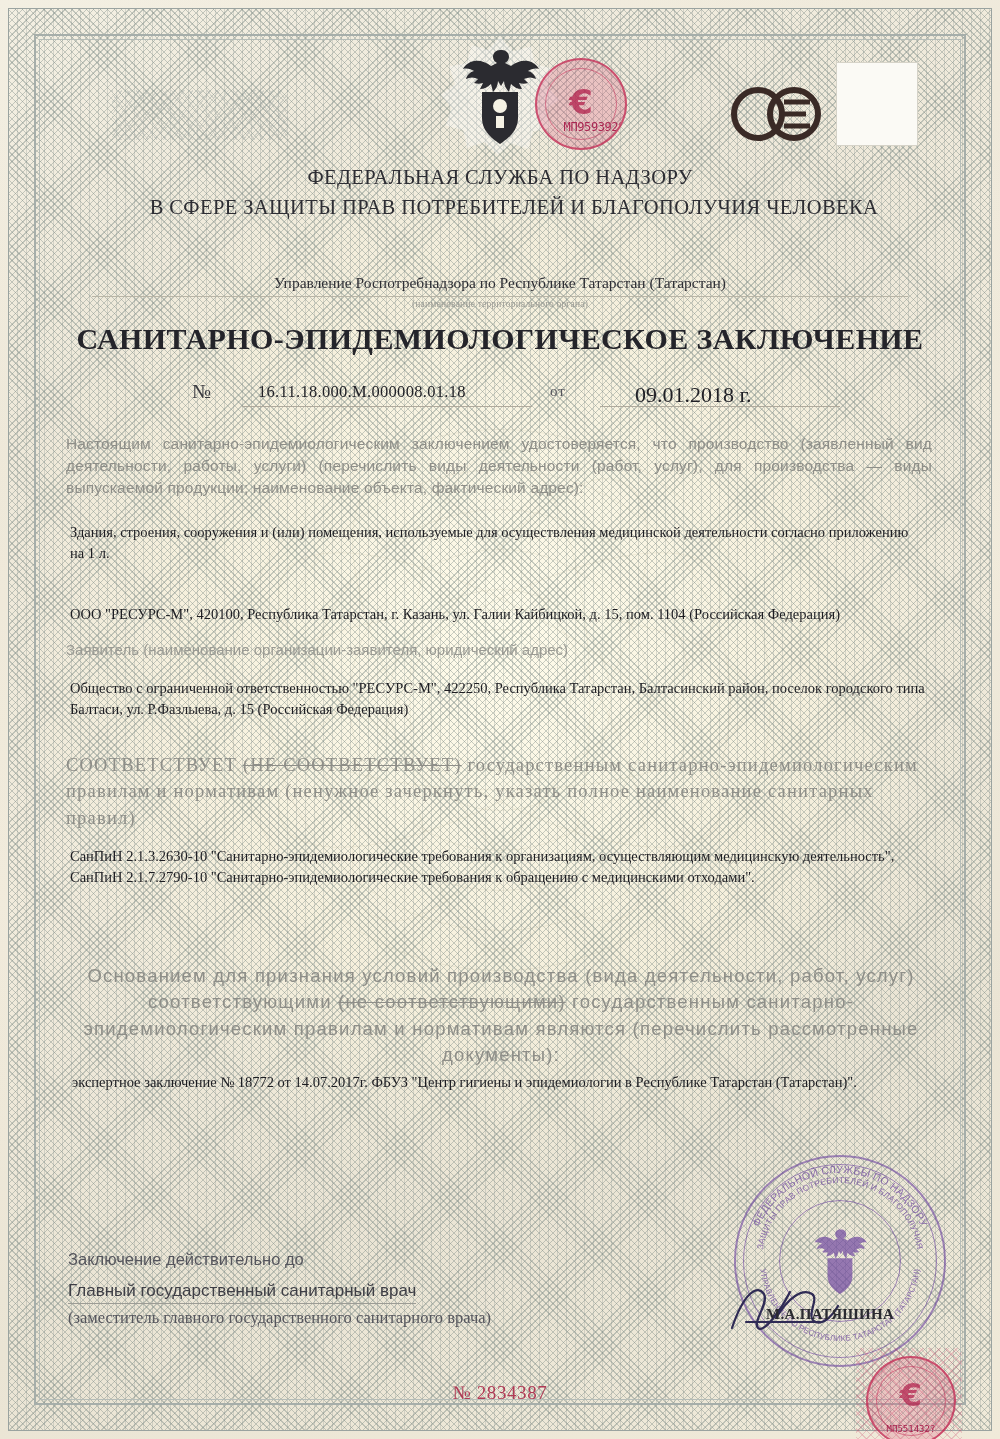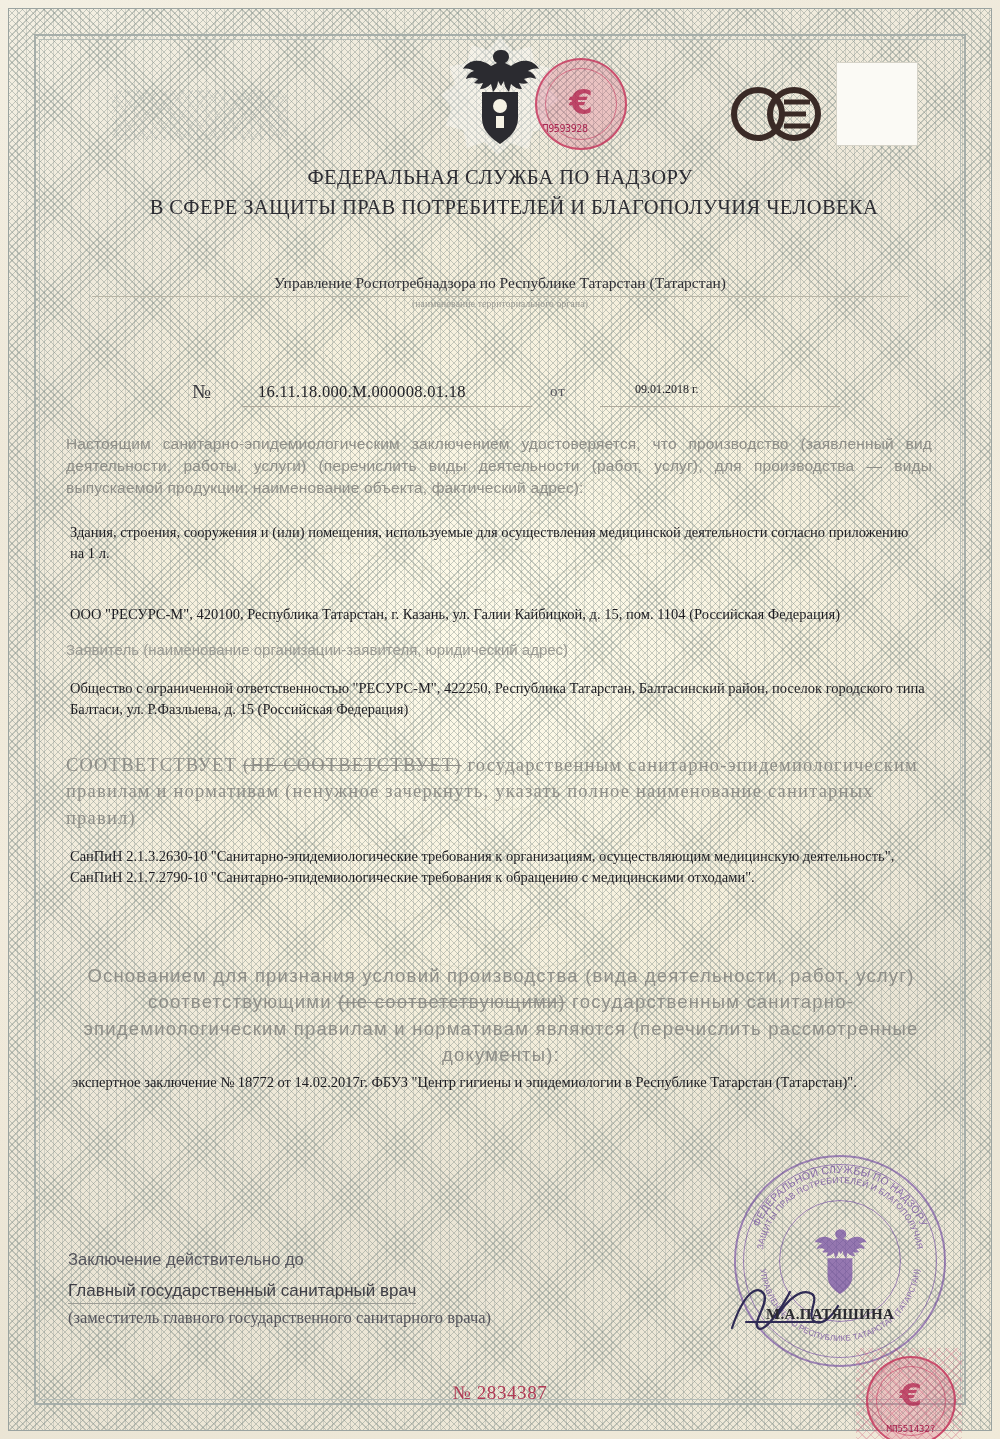--- a/index.html
+++ b/index.html
@@ -135,23 +135,23 @@
     color: #b82552;
     overflow: hidden;
   }
   .stamp-red-top .inner-ring {
     position: absolute; left: 8px; top: 8px; right: 8px; bottom: 8px;
     border: 1px solid rgba(196,44,86,0.55); border-radius: 50%;
   }
   .stamp-red-top .code {
     position: absolute;
     left: 0; right: 0; bottom: 14px;
-    text-align: left;
+    text-align: right;
     font-family: "DejaVu Sans Mono", monospace;
-    font-size: 10px;
+    font-size: 12px;
     letter-spacing: -0.4px;
     color: #a81f4c;
     opacity: 0.95;
   }
   .stamp-red-top .euro {
     position: absolute;
     left: 0; right: 0; top: 22px;
     text-align: center;
     font-size: 34px;
     font-weight: bold;
@@ -291,21 +291,21 @@
     font-size: 16.5px; color: #1f1f25;
     letter-spacing: 0.3px;
   }
   .numrow .ot {
     position: absolute; left: 400px; top: 5px;
     font-size: 15px; color: #55555c;
     letter-spacing: 1px;
   }
   .numrow .date {
     position: absolute; left: 485px; top: 4px;
-    font-size: 12px; color: #1f1f25;
+    font-size: 22px; color: #1f1f25;
   }
   .numrow .u1, .numrow .u2 {
     position: absolute;
     border-bottom: 1px solid #b0aa9c;
     height: 0;
     top: 28px;
   }
   .numrow .u1 { left: 92px; width: 290px; }
   .numrow .u2 { left: 450px; width: 240px; }
 
@@ -453,20 +453,21 @@
     </div>
 
     <div class="blank-box"></div>
 
     <div class="org-line1">ФЕДЕРАЛЬНАЯ СЛУЖБА ПО НАДЗОРУ</div>
     <div class="org-line2">В СФЕРЕ ЗАЩИТЫ ПРАВ ПОТРЕБИТЕЛЕЙ И БЛАГОПОЛУЧИЯ  ЧЕЛОВЕКА</div>
     <div class="dept">Управление Роспотребнадзора по Республике Татарстан (Татарстан)</div>
     <div class="rule" style="left:92px; top:296px; width:816px;"></div>
     <div class="dept-hint">(наименование территориального органа)</div>
 
+    <div class="title">САНИТАРНО-ЭПИДЕМИОЛОГИЧЕСКОЕ ЗАКЛЮЧЕНИЕ</div>
 
     <div class="numrow">
       <div class="no">№</div>
       <div class="num">16.11.18.000.М.000008.01.18</div>
       <div class="ot">от</div>
       <div class="date">09.01.2018 г.</div>
       <div class="u1"></div>
       <div class="u2"></div>
     </div>
 
@@ -492,21 +493,21 @@
     <div class="gray-block big-gray" style="left:66px; top:963px; width:870px; text-align:center;">
       <span>Основанием для признания условий производства (вида деятельности, работ,</span>
       <span>услуг) соответствующими</span>
       <span class="strike">(не соответствующими)</span>
       <span>государственным санитарно-</span>
       <span>эпидемиологическим правилам и нормативам являются</span>
       <span>(перечислить рассмотренные</span>
       <span>документы):</span>
     </div>
 
-    <div class="black-block" style="left:72px; top:1072px; width:860px;">экспертное заключение № 18772 от 14.02.2017г. ФБУЗ "Центр гигиены и эпидемиологии в Республике Татарстан (Татарстан)".</div>
+    <div class="black-block" style="left:72px; top:1072px; width:860px;">экспертное заключение № 18772 от 14.07.2017г. ФБУЗ "Центр гигиены и эпидемиологии в Республике Татарстан (Татарстан)".</div>
 
     <div class="stamp-violet">
       <div class="r1"></div>
       <div class="r2"></div>
       <div class="r3"></div>
       <svg class="arc-text" viewBox="0 0 212 212">
         <defs>
           <path id="arcTop" d="M 18 106 A 88 88 0 0 1 194 106"></path>
           <path id="arcTop2" d="M 28 106 A 78 78 0 0 1 184 106"></path>
           <path id="arcBot" d="M 26 106 A 80 80 0 0 0 186 106"></path>

